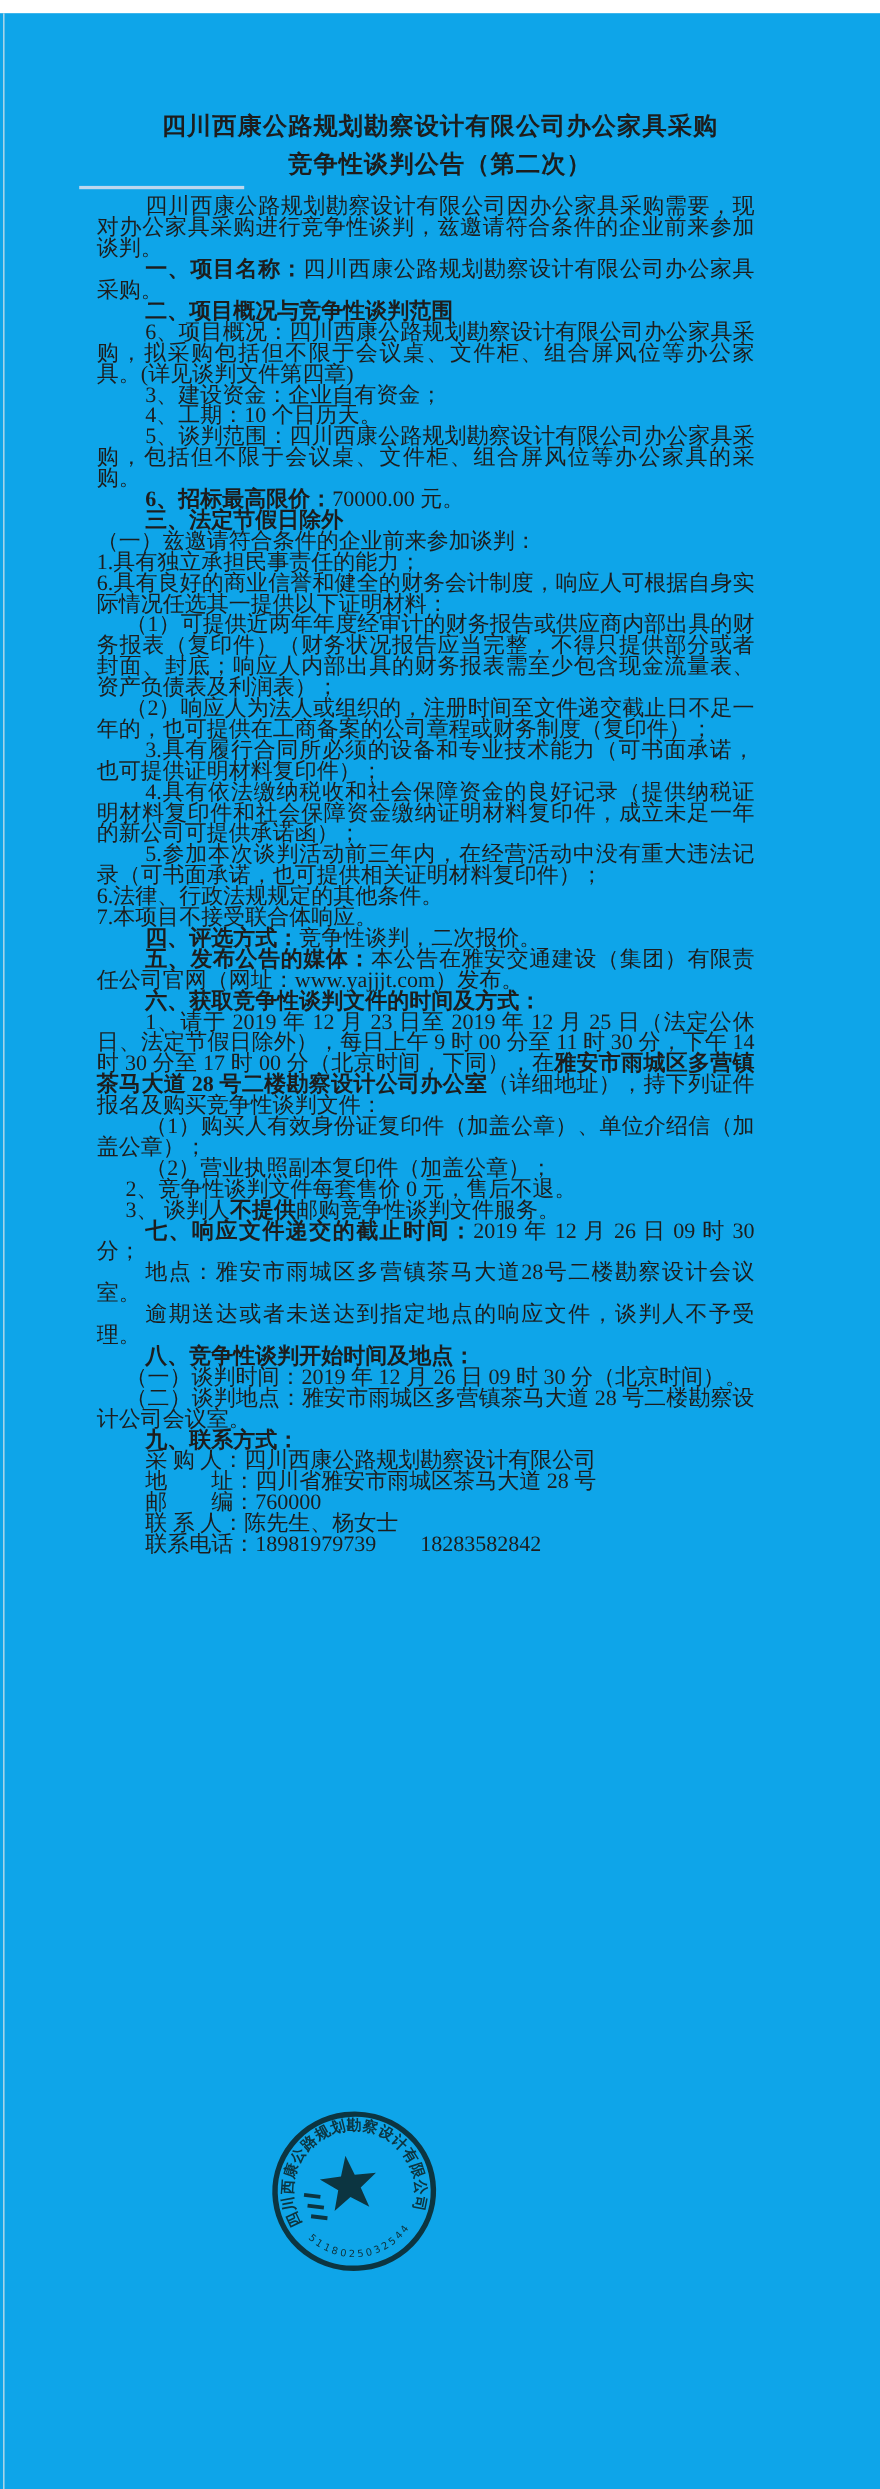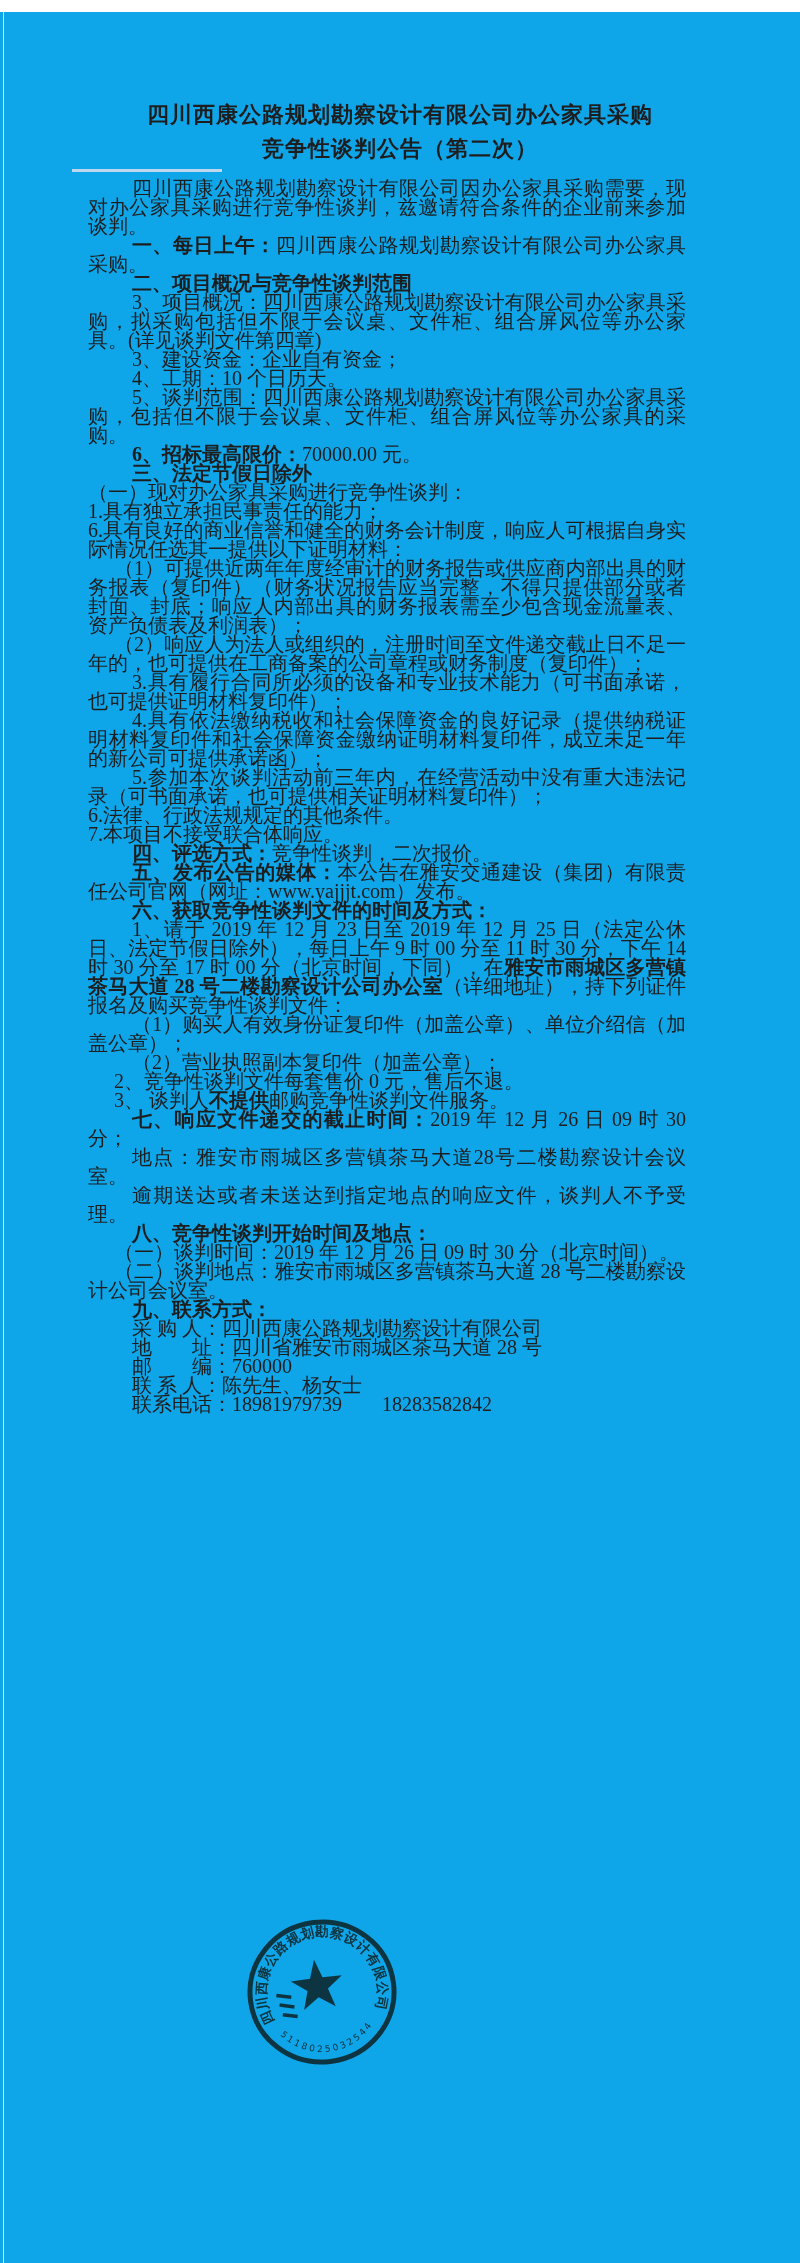--- a/index.html
+++ b/index.html
@@ -83,29 +83,29 @@
 
   <div class="titles">
     <h1 class="title-line">四川西康公路规划勘察设计有限公司办公家具采购</h1>
     <h1 class="title-line">竞争性谈判公告（第二次）</h1>
   </div>
 
   <div class="blue-line" style="background: rgb(189, 215, 238);"></div>
 
   <div class="body-text">
       <p class="para i2"><span>四川西康公路规划勘察设计有限公司因办公家具采购需要，现对办公家具采购进行竞争性谈判，兹邀请符合条件的企业前来参加谈判。</span></p>
-      <p class="para i2"><span class="b">一、每日上午：</span><span>四川西康公路规划勘察设计有限公司办公家具采购。</span></p>
+      <p class="para i2"><span class="b">一、项目名称：</span><span>四川西康公路规划勘察设计有限公司办公家具采购。</span></p>
       <p class="para i2"><span class="b">二、项目概况与竞争性谈判范围</span></p>
-      <p class="para i2"><span>3、项目概况：</span><span class="u">四川西康公路规划勘察设计有限公司办公家具采购，拟采购包括但不限于会议桌、文件柜、组合屏风位等办公家具。(详见谈判文件第四章)</span></p>
+      <p class="para i2"><span>6、项目概况：</span><span class="u">四川西康公路规划勘察设计有限公司办公家具采购，拟采购包括但不限于会议桌、文件柜、组合屏风位等办公家具。(详见谈判文件第四章)</span></p>
       <p class="para i2"><span>3、建设资金：</span><span class="u">企业自有资金；</span></p>
       <p class="para i2"><span>4、工期：</span><span class="u">10 个日历天</span><span>。</span></p>
       <p class="para i2"><span>5、谈判范围：四川西康公路规划勘察设计有限公司</span><span class="u">办公家具采购，包括但不限于会议桌、文件柜、组合屏风位等办公家具的采购。</span></p>
       <p class="para i2"><span class="b">6、招标最高限价：</span><span class="u">70000.00 元。</span></p>
       <p class="para i2"><span class="b">三、法定节假日除外</span></p>
-      <p class="para i0"><span class="u">（一）现对办公家具采购进行竞争性谈判：</span></p>
+      <p class="para i0"><span class="u">（一）兹邀请符合条件的企业前来参加谈判：</span></p>
       <p class="para i0"><span class="u">1.具有独立承担民事责任的能力；</span></p>
       <p class="para i0"><span class="u">6.具有良好的商业信誉和健全的财务会计制度，响应人可根据自身实际情况任选其一提供以下证明材料：</span></p>
       <p class="para i1"><span class="u">（1）可提供近两年年度经审计的财务报告或供应商内部出具的财务报表（复印件）（财务状况报告应当完整，不得只提供部分或者封面、封底；响应人内部出具的财务报表需至少包含现金流量表、资产负债表及利润表）；</span></p>
       <p class="para i1"><span class="u">（2）响应人为法人或组织的，注册时间至文件递交截止日不足一年的，也可提供在工商备案的公司章程或财务制度（复印件）；</span></p>
       <p class="para i2"><span class="u">3.具有履行合同所必须的设备和专业技术能力（可书面承诺，也可提供证明材料复印件）；</span></p>
       <p class="para i2"><span class="u">4.具有依法缴纳税收和社会保障资金的良好记录（提供纳税证明材料复印件和社会保障资金缴纳证明材料复印件，成立未足一年的新公司可提供承诺函）；</span></p>
       <p class="para i2"><span class="u">5.参加本次谈判活动前三年内，在经营活动中没有重大违法记录（可书面承诺，也可提供相关证明材料复印件）；</span></p>
       <p class="para i0 sp-lg"><span class="u">6.法律、行政法规规定的其他条件。</span></p>
       <p class="para i0 sp-sm"><span>7.本项目不接受联合体响应。</span></p>
       <p class="para i2 sp-sm"><span class="b">四、评选方式：</span><span>竞争性谈判，二次报价。</span></p>

